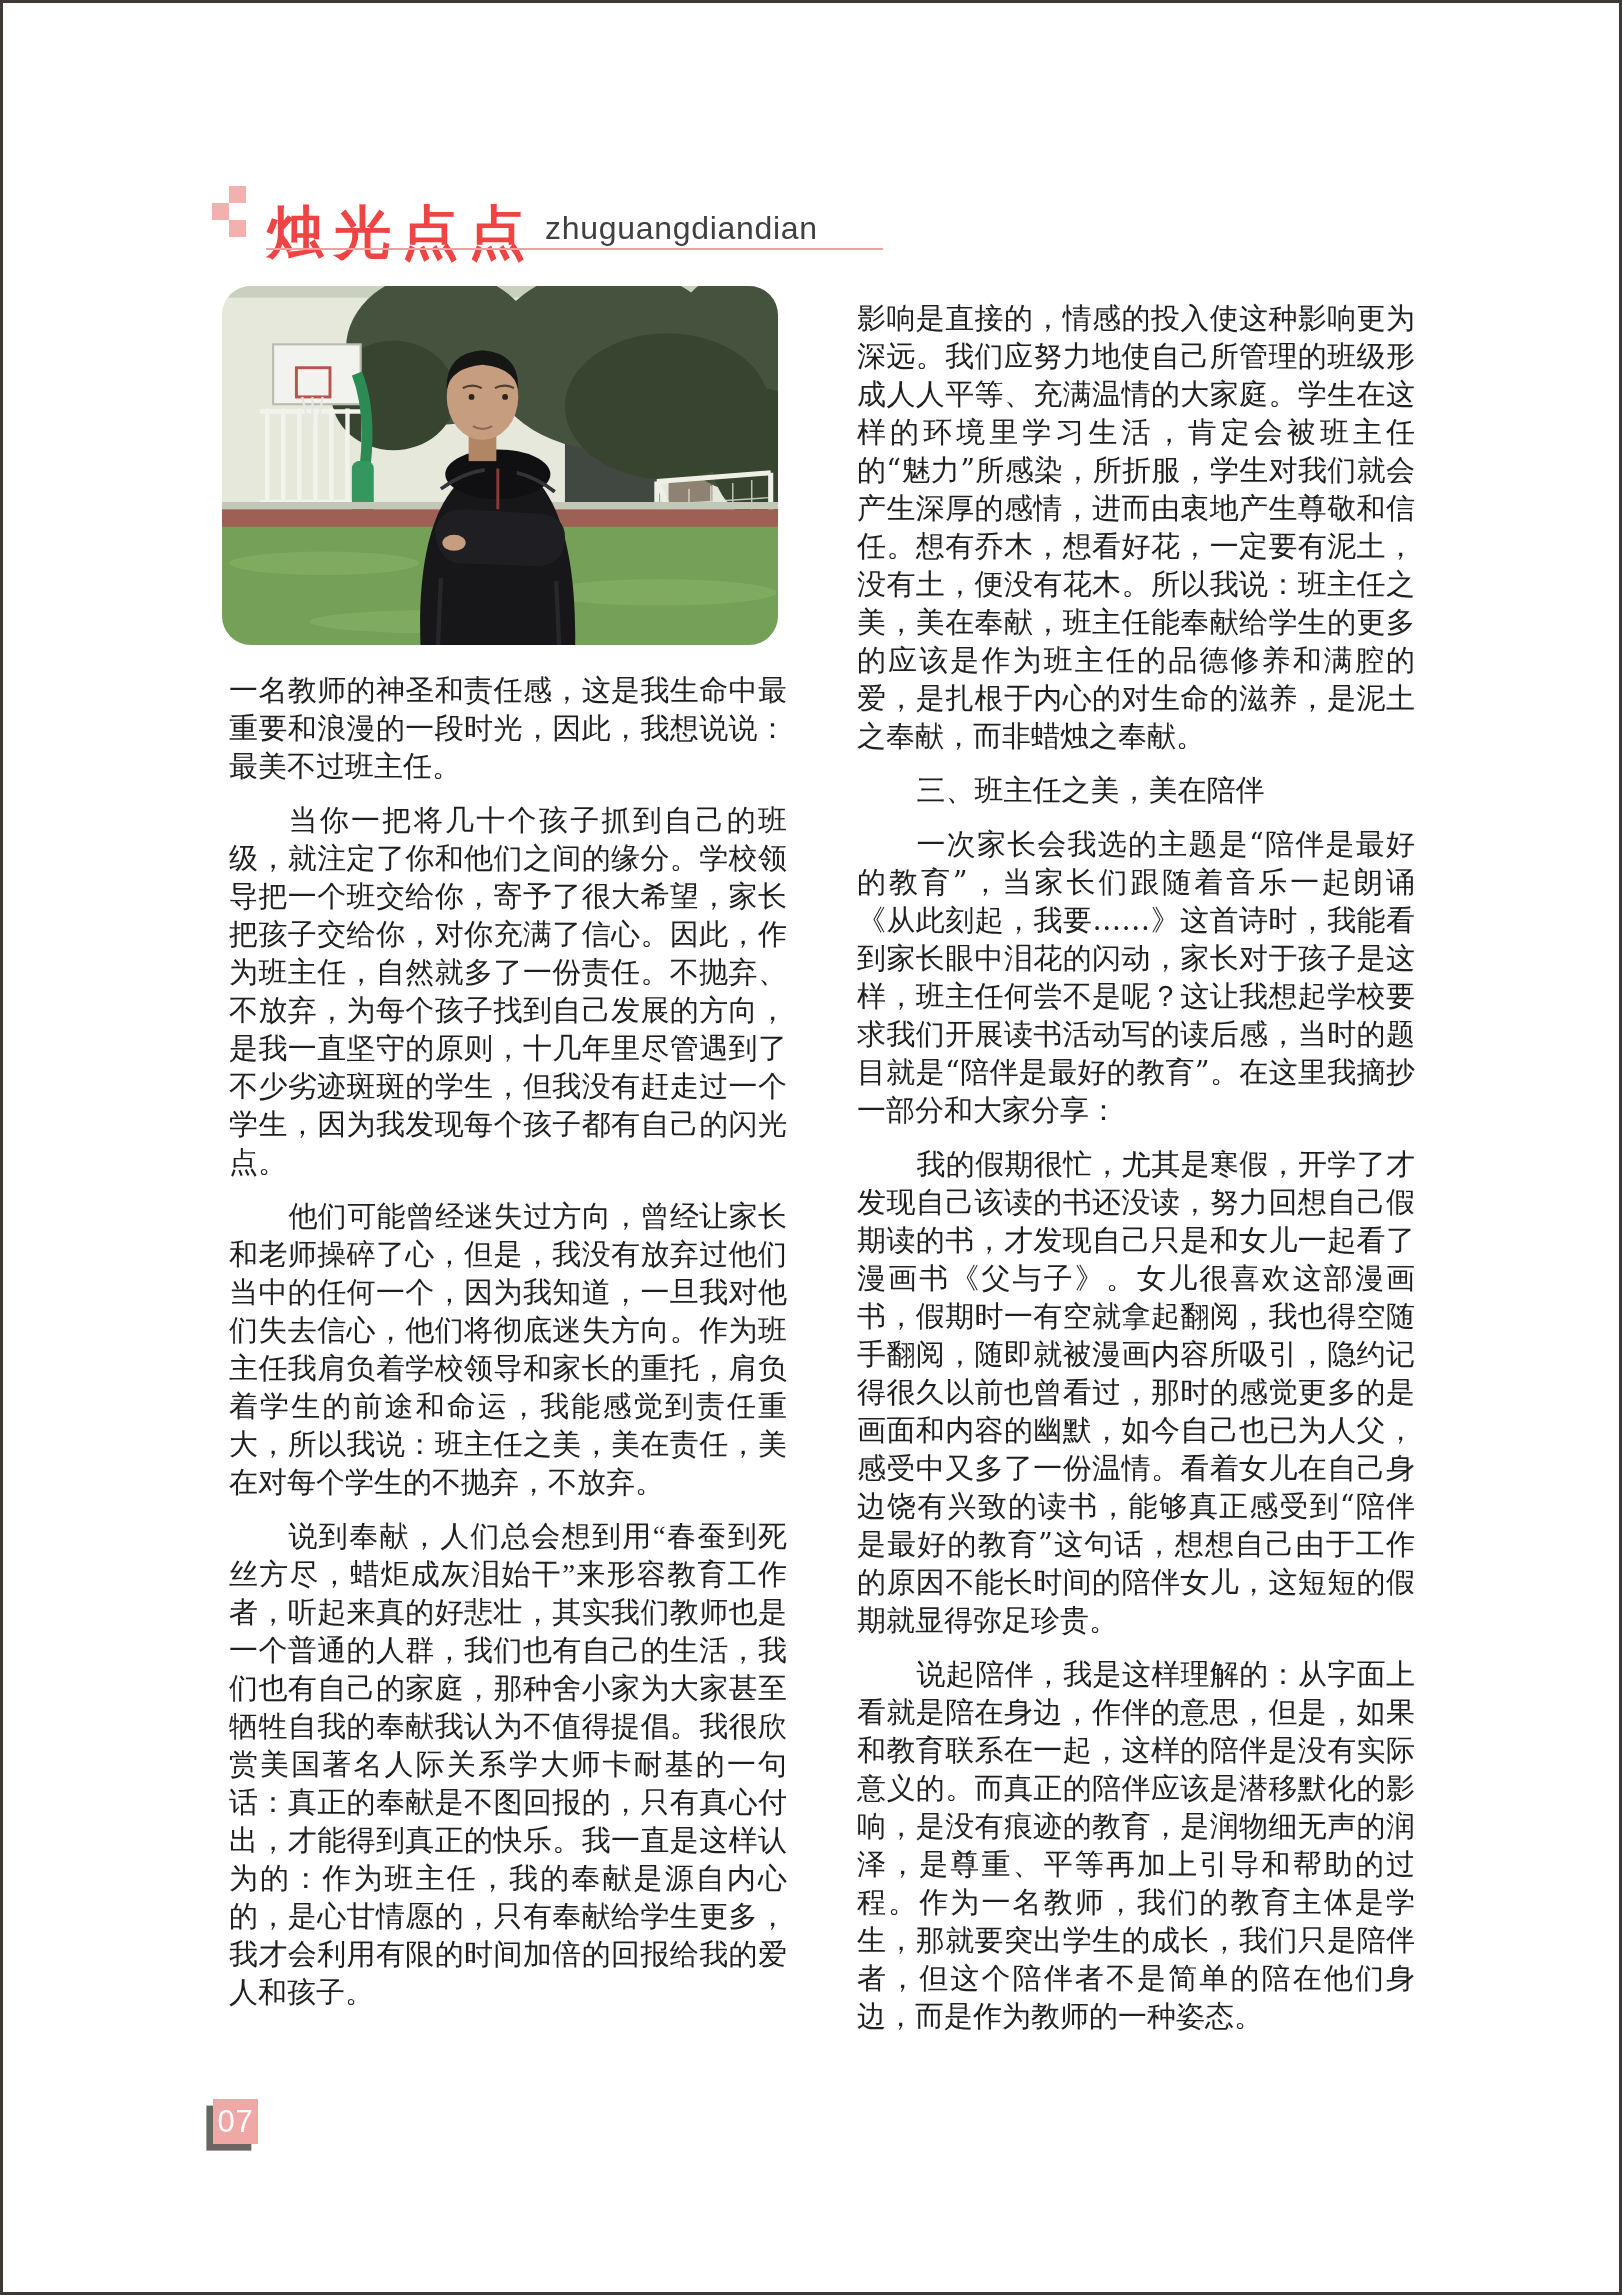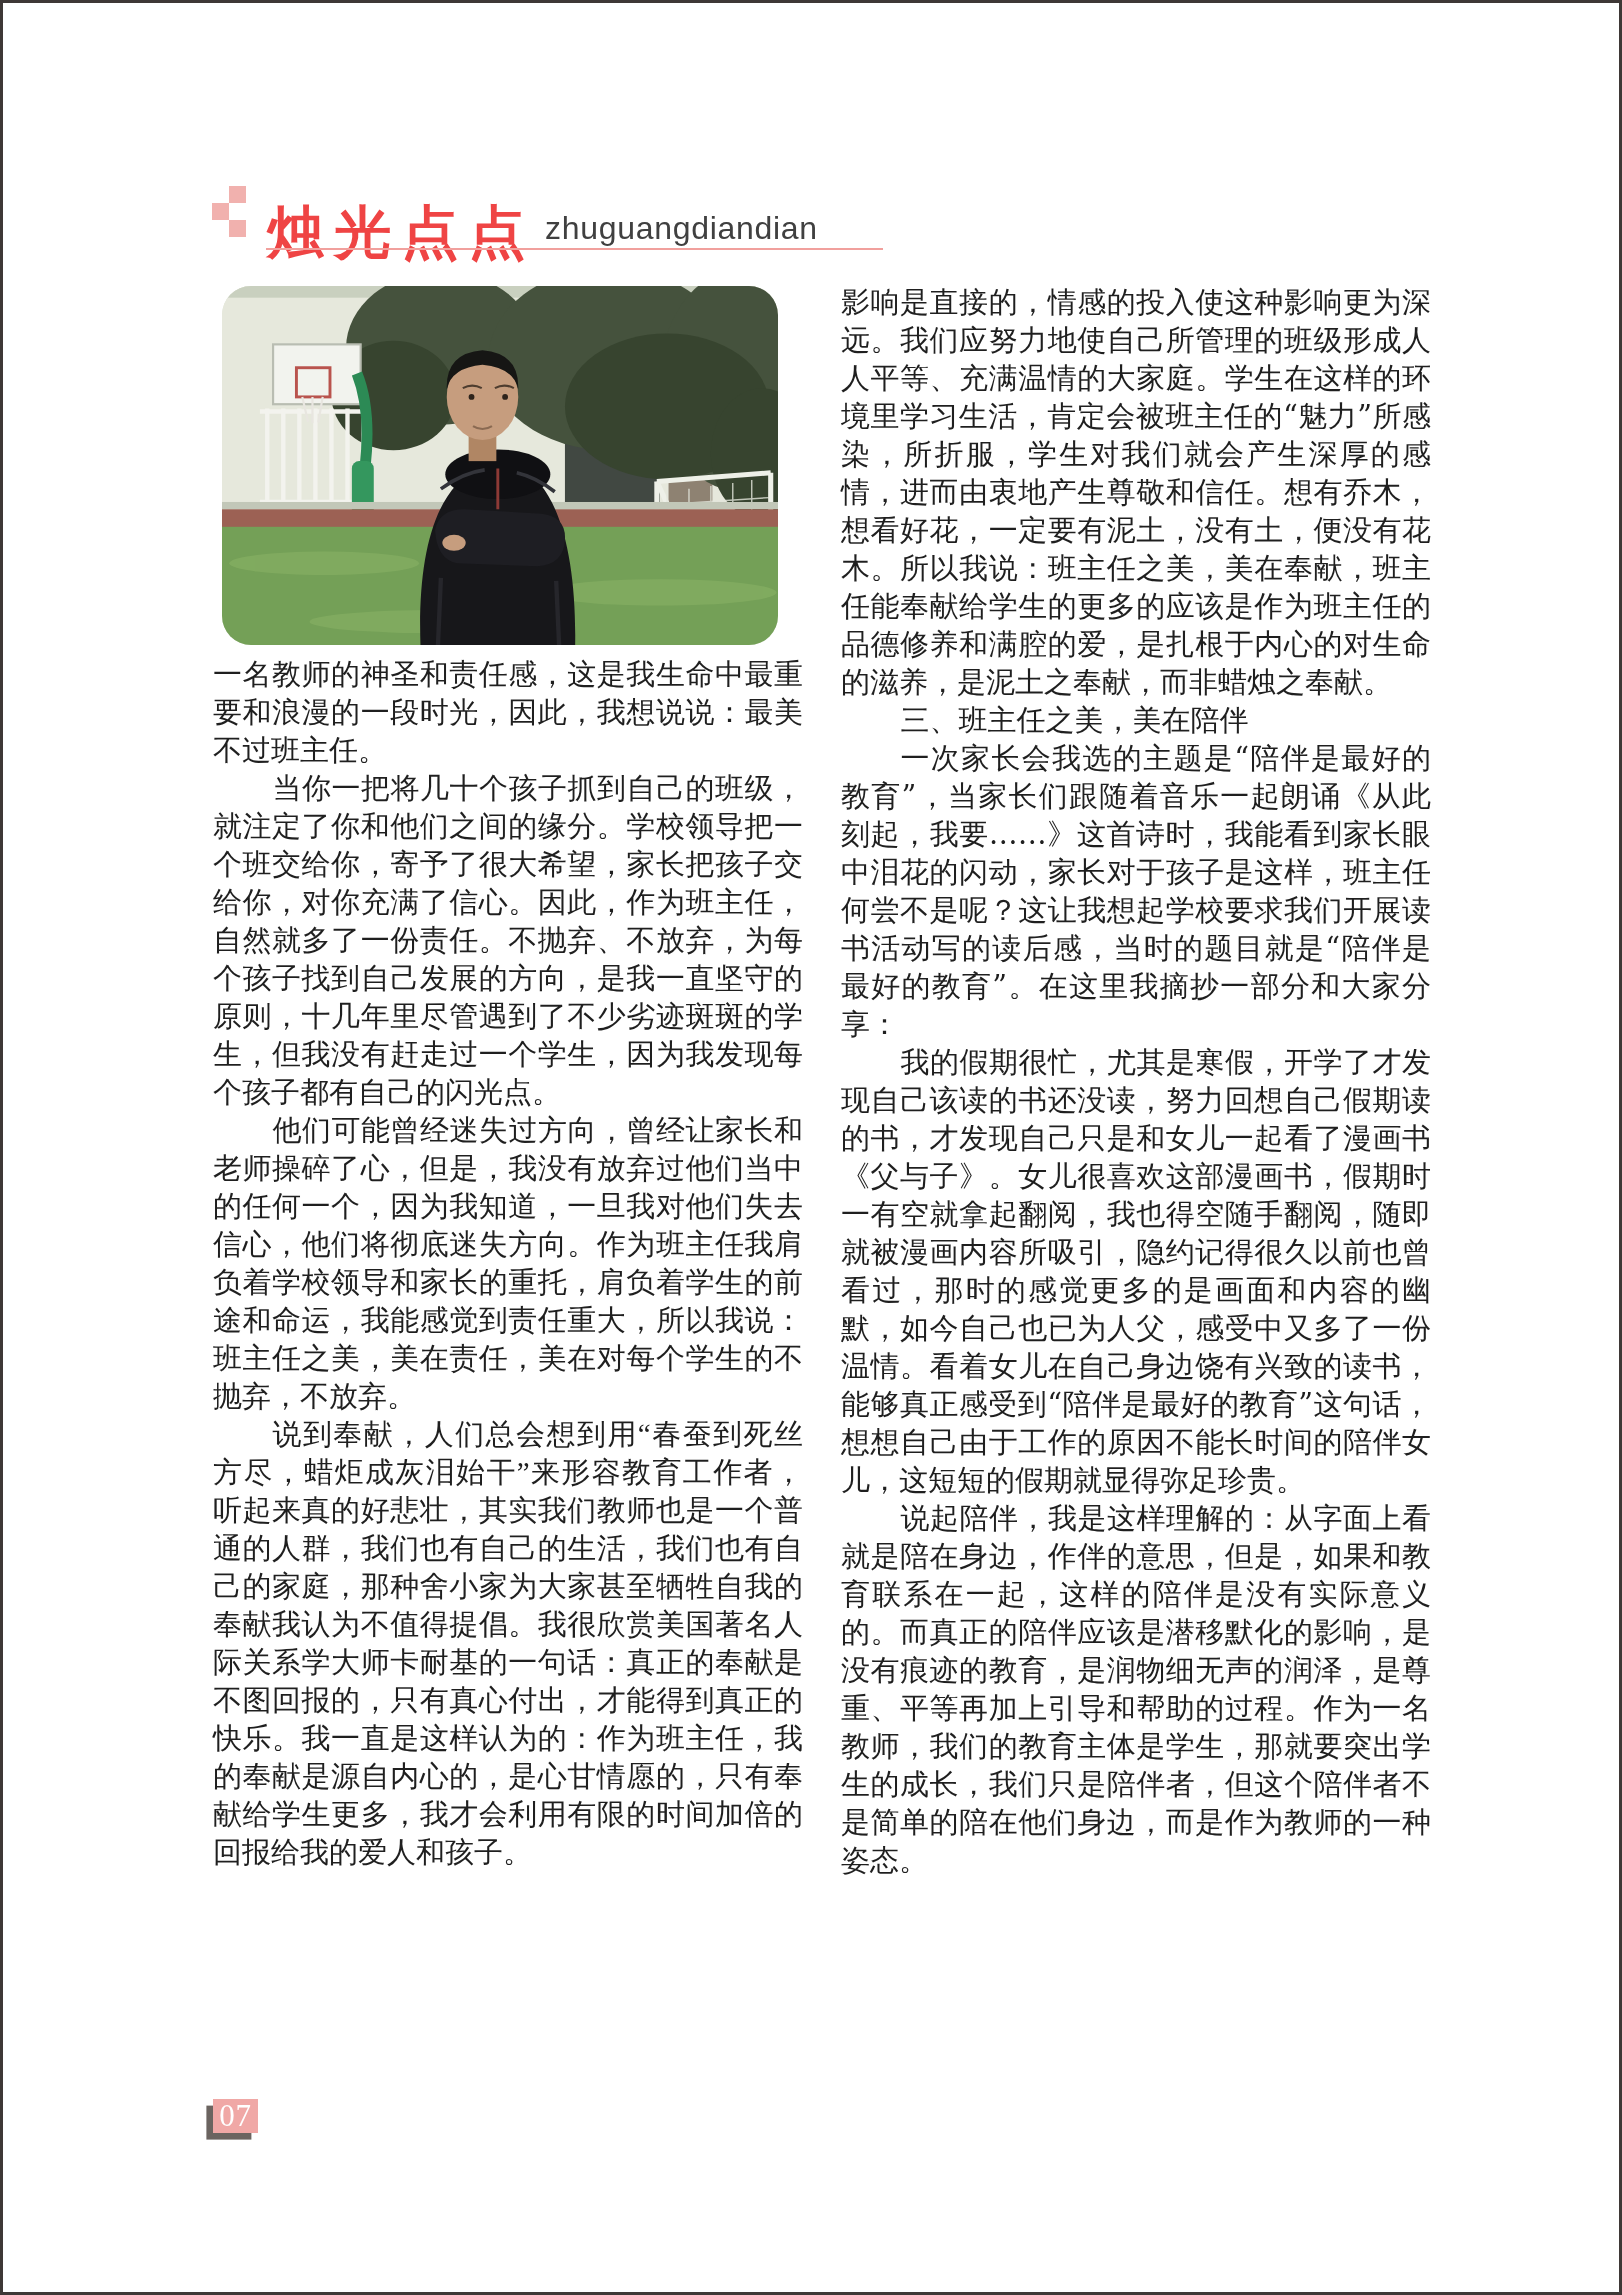--- a/index.html
+++ b/index.html
@@ -41,29 +41,29 @@
   }
   .photo svg{display:block;width:100%;height:100%;}
   
   .col{
     position:absolute;width:590px;
     font-size:29px;line-height:38px;
     text-align:justify;
   }
   .col-left{left:210px;top:652px;font-family:Liberation Serif, serif;}
   .col-right{left:838px;top:280px;}
-  .col p{margin:0;padding:0;text-indent:2.05em;}
+  .col p{margin:16px;padding:0;text-indent:2.05em;}
   .col p.no-indent{text-indent:0;}
   
   .page-num{
-    position:absolute;left:210px;top:2096px;width:45px;height:34px;
+    position:absolute;left:210px;top:2096px;width:45px;height:45px;
     background:#f0a8a6;
     box-shadow:-6.6px 6.6px 0 0 #6b6460;
     display:flex;align-items:center;justify-content:center;
-    font-family:Liberation Serif, serif;
+    font-family:Liberation Sans, sans-serif;
     font-size:31px;color:#ffffff;letter-spacing:0.7px;
   }
 </style>
 </head>
 <body>
 
 <div class="page">
 
   <div class="logo">
     <span class="sq sq1"></span>

